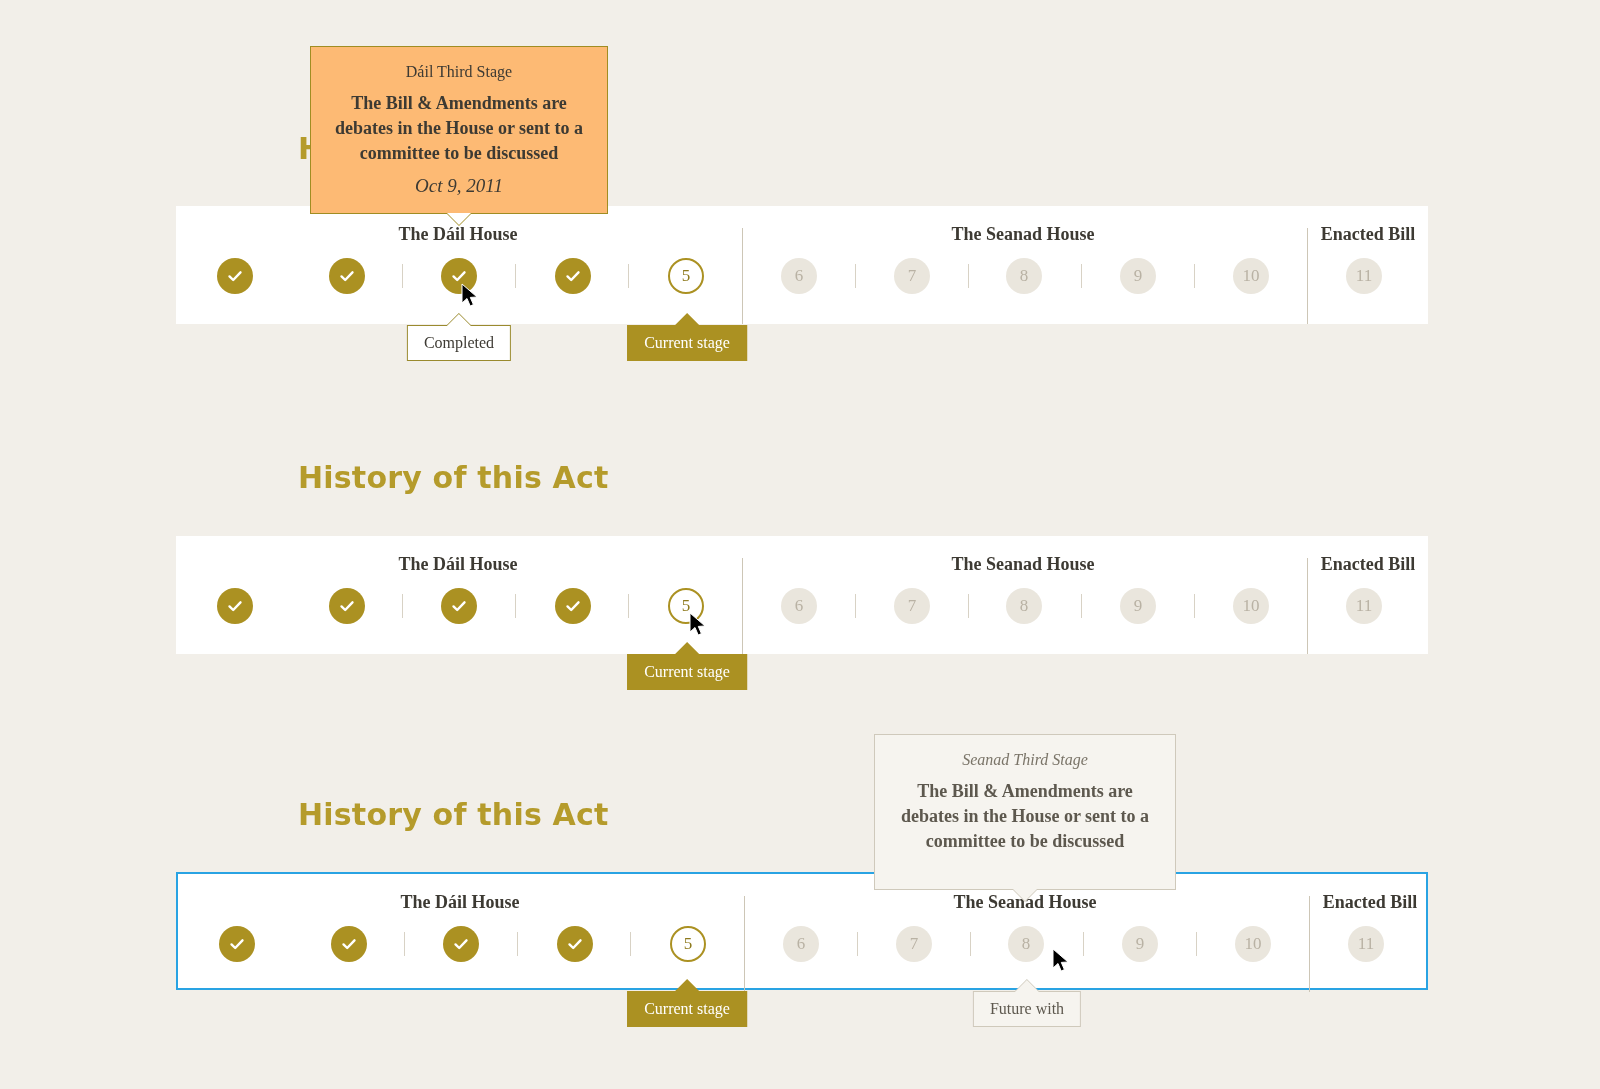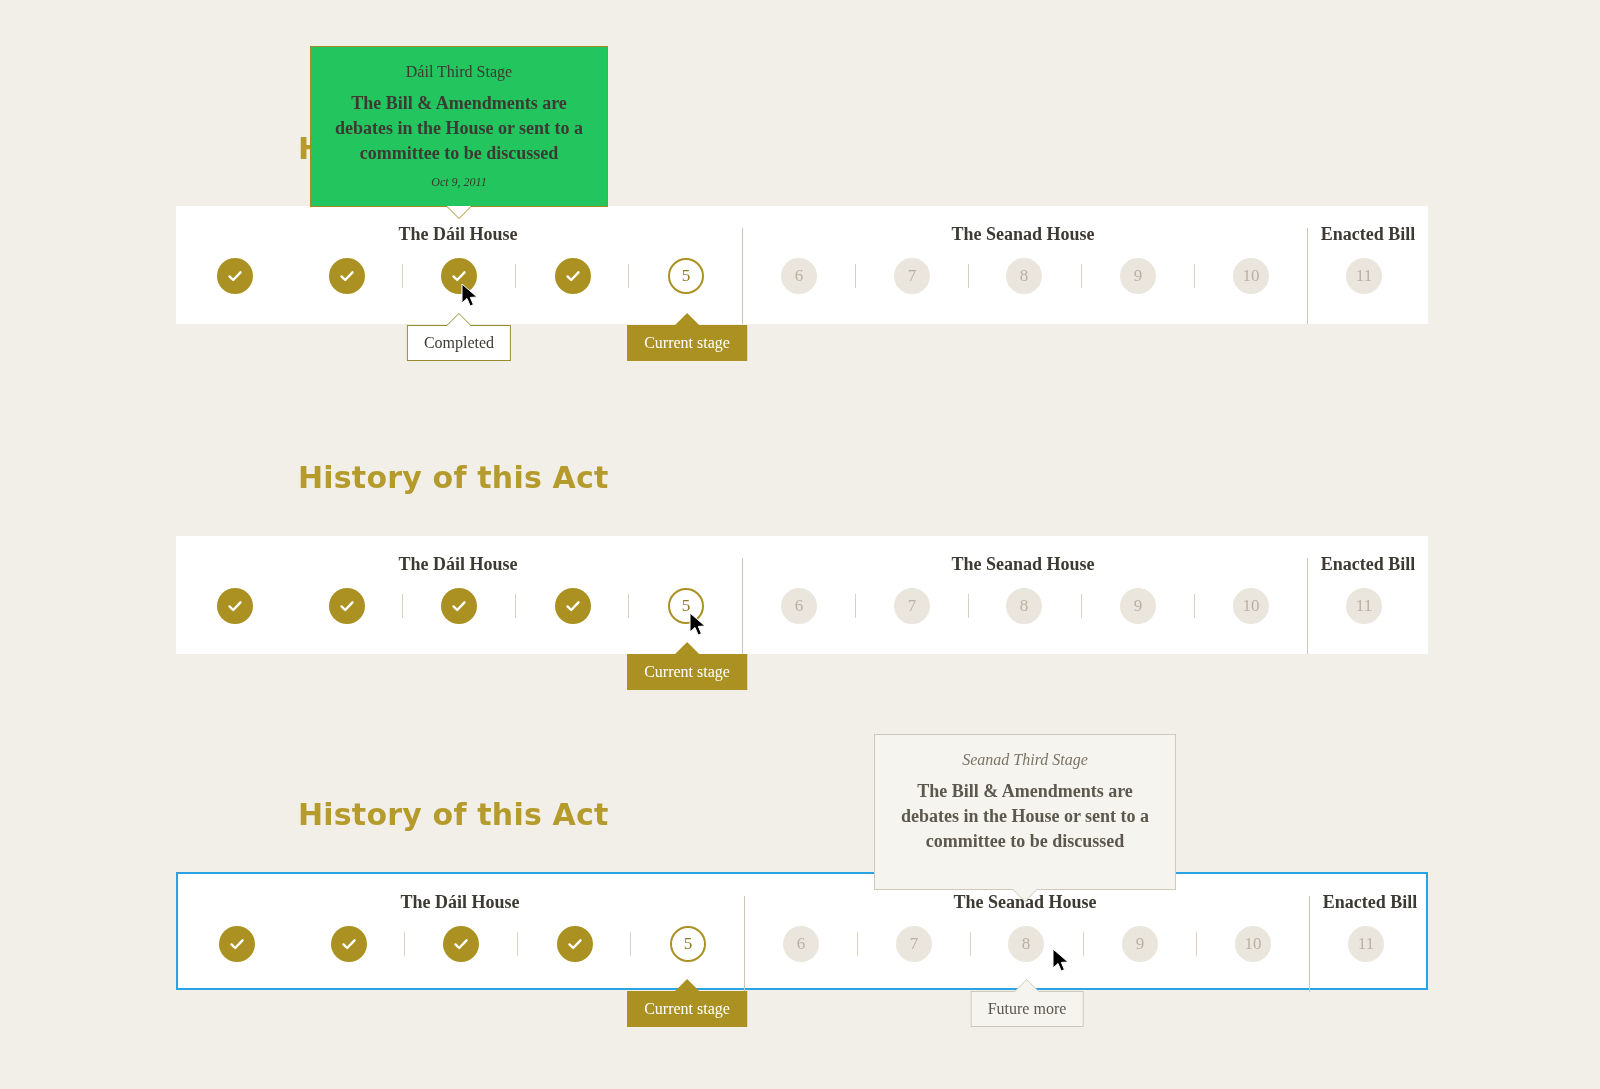--- a/index.html
+++ b/index.html
@@ -124,36 +124,36 @@
   }
   .callout .stage-desc {
     font-family: "Liberation Serif", serif;
     font-size: 18px;
     font-weight: bold;
     line-height: 1.38;
   }
   .callout .stage-date {
     font-family: "Liberation Serif", serif;
     font-style: italic;
-    font-size: 12px;
+    font-size: 19px;
     margin-top: 10px;
   }
   .callout .tip {
     position: absolute;
     bottom: -13px;
     left: 50%;
     margin-left: -13px;
     width: 0; height: 0;
     border-left: 13px solid transparent;
     border-right: 13px solid transparent;
   }
 
   
   .callout.outline-gold {
-    background: #22c55e;
+    background: #fdba74;
     border: 1px solid #a08d22;
     color: #3d3a33;
   }
   .callout.outline-gold .tip {
     border-top: 13px solid #a08d22;
   }
   .callout.outline-gold .tip::after {
     content: "";
     position: absolute;
     left: -12px;
@@ -453,20 +453,20 @@
     <div class="tip"></div>
   </div>
 
   <div class="statelabel current" style="left:687px; top:991px;">
     <div class="uptip"></div>
     <span>Current stage</span>
   </div>
 
   <div class="statelabel future" style="left:1027px; top:991px;">
     <div class="uptip"></div>
-    <span>Future more</span>
+    <span>Future with</span>
   </div>
 
   <svg class="cursor" style="left:1052px; top:948px;" viewBox="0 0 18 26">
     <path d="M1 1 L1 20 L6 15.5 L9.2 23 L12.4 21.6 L9.3 14.4 L16 14 Z" fill="#000000" stroke="#ffffff" stroke-width="1"></path>
   </svg>
 
 </div>
 
 </body></html>

